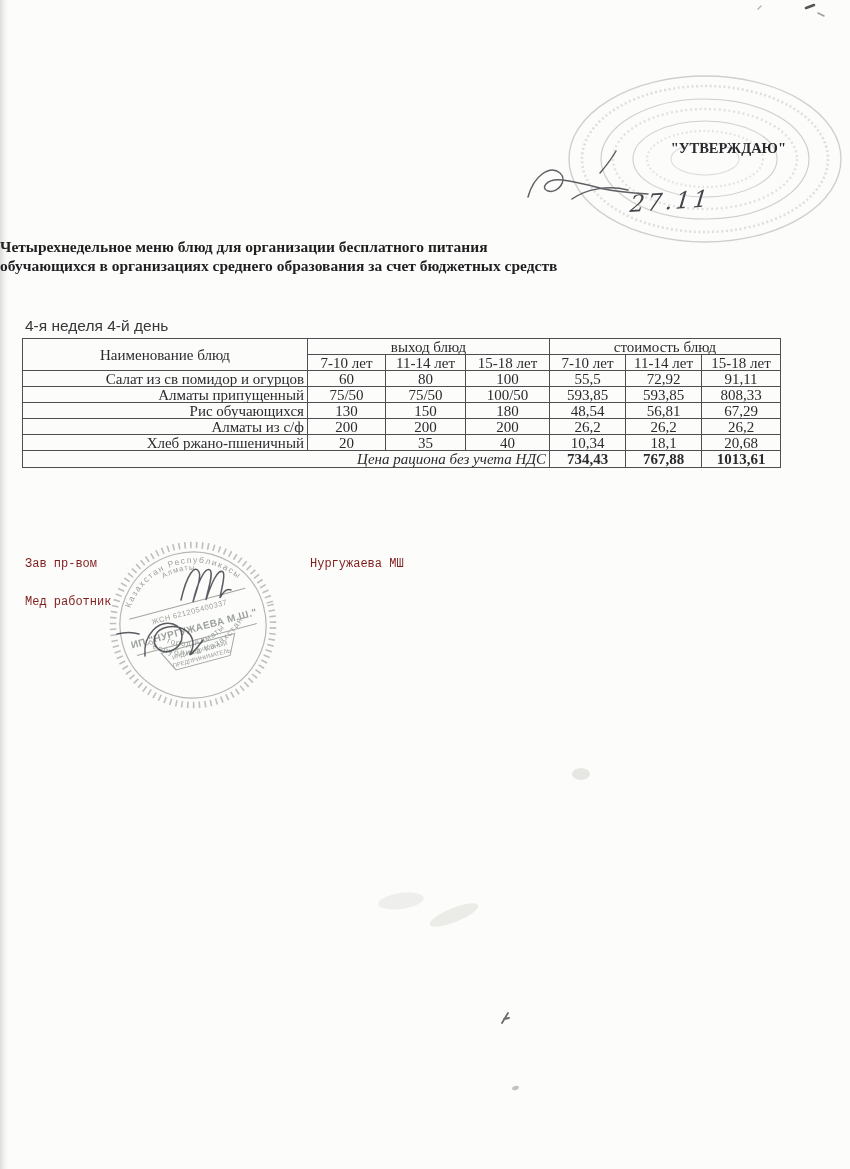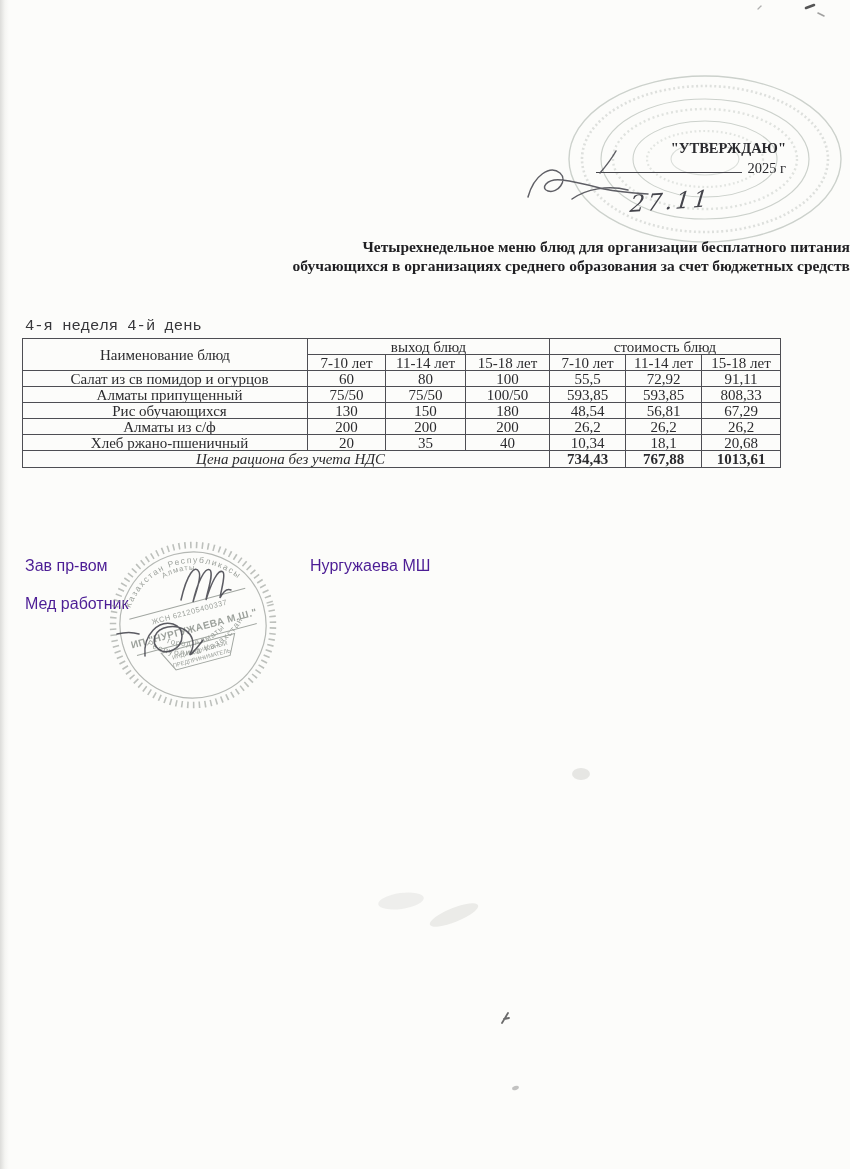--- a/index.html
+++ b/index.html
@@ -12,36 +12,36 @@
   
   .scan-edge{left:0;top:0;width:9px;height:1169px;
     background:linear-gradient(to right,rgba(110,110,105,.22),rgba(160,160,155,.08) 55%,transparent)}
   
   .approval{right:64px;top:139px;text-align:right;font-size:14.5px;line-height:19.5px;color:#2a2a2e}
   .b{font-weight:bold}
   .uline{display:inline-block;border-bottom:1.3px solid #45454b;height:12px;vertical-align:baseline}
   .hand-date{left:630px;top:188px;font-family:"DejaVu Serif",serif;font-style:italic;
     font-size:23px;color:#45454c;letter-spacing:3px;transform:rotate(-4deg) skewX(-10deg)}
   
-  .title{top:238px;left:0;width:850px;text-align:right;font-weight:bold;
+  .title{top:238px;left:0;width:850px;text-align:left;font-weight:bold;
     font-size:15.5px;line-height:18.5px;color:#1f1f22}
   .title .sub{font-weight:bold}
   
-  .week{left:25px;top:317px;font-family:Liberation Mono, monospace;font-size:15.5px;color:#37373a}
+  .week{left:25px;top:317px;font-family:Liberation Sans, sans-serif;font-size:15.5px;color:#37373a}
   
   table.menu{position:absolute;left:22px;top:338px;border-collapse:collapse;width:758px;
     font-size:15px;color:#2b2b2e;table-layout:fixed}
   table.menu th,table.menu td{border:1px solid #4e4e53;padding:0 3px;font-weight:normal;
     height:15px;line-height:14px;text-align:center;overflow:hidden;white-space:nowrap}
   table.menu th{height:15px}
-  table.menu td.name{text-align:center;padding-left:12px}
+  table.menu td.name{text-align:right;padding-left:12px}
   table.menu tr.footer td{font-style:italic;height:16px}
   table.menu tr.footer td.val{font-style:normal;font-weight:bold}
   
-  .sig-label{font-family:Liberation Sans, sans-serif;font-size:16px;color:#4c1d95}
+  .sig-label{font-family:Liberation Mono, monospace;font-size:12px;color:#7f1d1d}
   
   .smudge{background:rgba(120,120,115,.10);border-radius:50%}
   .speck{background:#6b6b6b;border-radius:50%}
 </style>
 </head>
 <body>
 
 <div class="abs scan-edge"></div>
 
 <svg class="abs" style="left:555px;top:55px" width="295" height="215" viewBox="0 0 295 215">
@@ -51,23 +51,20 @@
     <ellipse cx="150" cy="104" rx="104" ry="60" stroke-width="1.2"></ellipse>
     <ellipse cx="150" cy="104" rx="92" ry="50" stroke-width="2.4" stroke-dasharray="2 2.8" opacity="0.6"></ellipse>
     <ellipse cx="150" cy="104" rx="72" ry="38" stroke-width="1.1"></ellipse>
     <ellipse cx="150" cy="104" rx="58" ry="28" stroke-width="2.2" stroke-dasharray="1.8 2.6" opacity="0.55"></ellipse>
     <ellipse cx="150" cy="104" rx="34" ry="16" stroke-width="1.1" opacity="0.7"></ellipse>
   </g>
 </svg>
 
 <div class="abs approval">
   <div class="b">"УТВЕРЖДАЮ"</div>
-  <div>
-    <span class="uline" style="width:146px;margin-right:5px"></span><span>2025 г</span>
-  </div>
 </div>
 
 <svg class="abs" style="left:520px;top:145px" width="170" height="70" viewBox="0 0 170 70">
   <g stroke="#4e4e55" stroke-width="1.5" fill="none" stroke-linecap="round" opacity="0.9">
     <path d="M96,6 C92,13 86,21 80,28"></path>
     <path d="M8,52 C14,30 30,20 40,28 C48,35 38,49 28,46 C20,44 26,33 42,35 C58,37 72,41 84,44 C98,47 112,48 128,49"></path>
     <path d="M52,54 C66,44 88,40 108,45"></path>
   </g>
 </svg>
 

